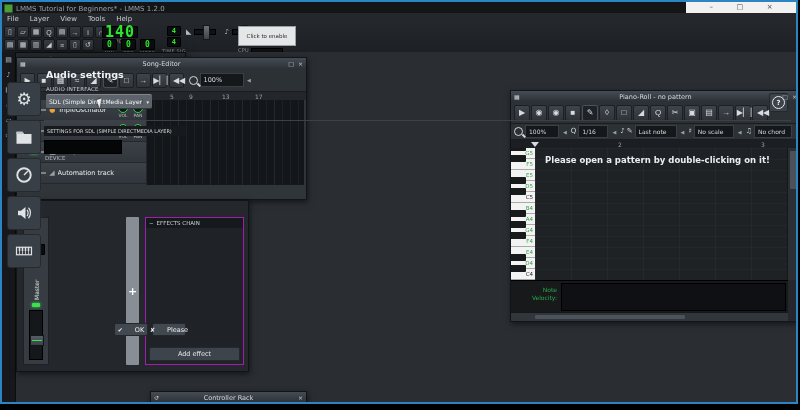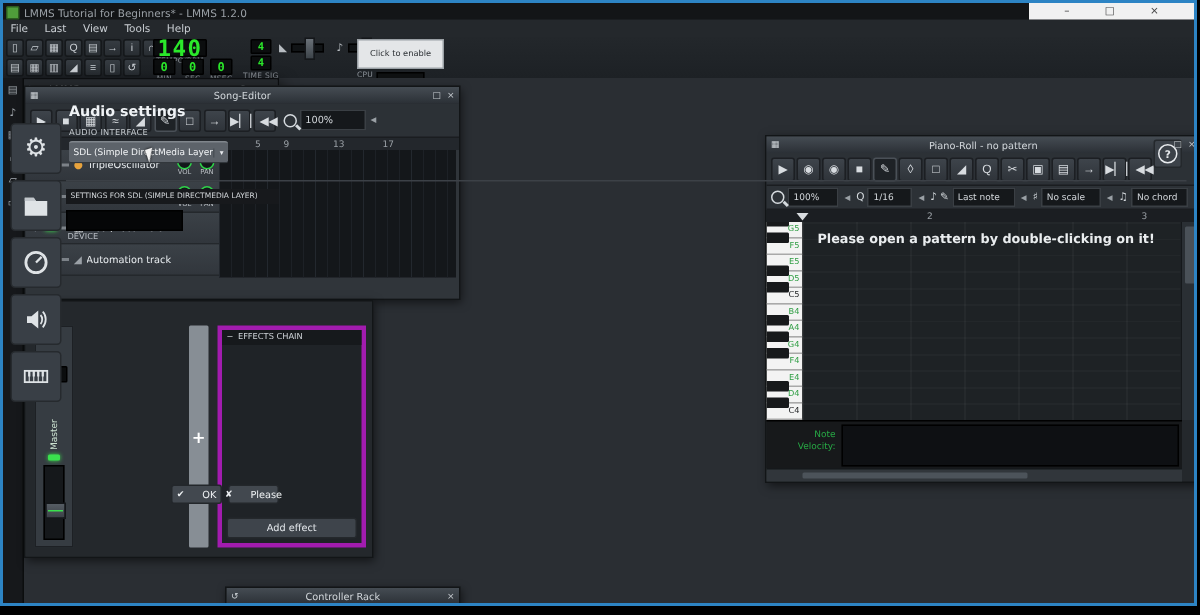--- a/index.html
+++ b/index.html
@@ -111,21 +111,21 @@
             display:flex;flex-direction:column;align-items:center}
   .fx-strip .lcd{width:16px;height:9px;font-size:7px;line-height:9px;margin-top:26px}
   .vlabel{writing-mode:vertical-rl;transform:rotate(180deg);font-size:6px;color:#cde3d2;margin:4px 0 3px;flex:1;
           display:flex;align-items:center}
   .fader{width:12px;height:48px;background:#15181b;border:1px solid #000;position:relative;margin:3px 0 4px}
   .fader .fhandle{position:absolute;left:0;top:24px;width:12px;height:9px;background:linear-gradient(#565d64,#3a4046);
                   border:1px solid #14171a}
   .fader .fhandle::after{content:"";position:absolute;left:1px;right:1px;top:4px;height:1px;background:#3ae04e}
   .fx-plus{position:absolute;left:109px;top:5px;bottom:6px;width:13px;background:#878e95;border-radius:1px;
            display:flex;align-items:center;justify-content:center;color:#fff;font-size:11px;font-weight:bold}
-  .fx-panel{position:absolute;left:128px;top:5px;right:4px;bottom:6px;background:#1f2327;border:3px solid #a21caf}
+  .fx-panel{position:absolute;left:128px;top:5px;right:4px;bottom:6px;background:#1f2327;border:1px solid #a21caf}
   .fx-chain-hdr{height:10px;background:#16191c;display:flex;align-items:center;gap:3px;padding:0 3px;
                 font-size:5.5px;color:#ced3d8}
   .add-effect{position:absolute;left:3px;right:3px;bottom:3px;height:12px;background:#3e444b;border:1px solid #24282c;
               border-radius:2px;display:flex;align-items:center;justify-content:center;font-size:6.5px;color:#e2e6ea}
 
   
   #controller-rack{left:148px;top:339px;width:155px;height:15px;overflow:hidden}
 
   
   #piano-roll{left:508px;top:38px;width:289px;height:230px}
@@ -202,21 +202,21 @@
     <span class="os-title">LMMS Tutorial for Beginners* - LMMS 1.2.0</span>
     <div class="os-controls">
       <span>–</span>
       <span>□</span>
       <span>×</span>
     </div>
   </div>
 
   <div class="menubar">
         <span class="menu-item">File</span>
-        <span class="menu-item">Last</span>
+        <span class="menu-item">Layer</span>
         <span class="menu-item">View</span>
         <span class="menu-item">Tools</span>
         <span class="menu-item">Help</span>
       </div>
 
   <div class="toolbar">
     <div class="tb-row r1">
           <button class="mini-btn">
             <span>▯</span>
           </button>

